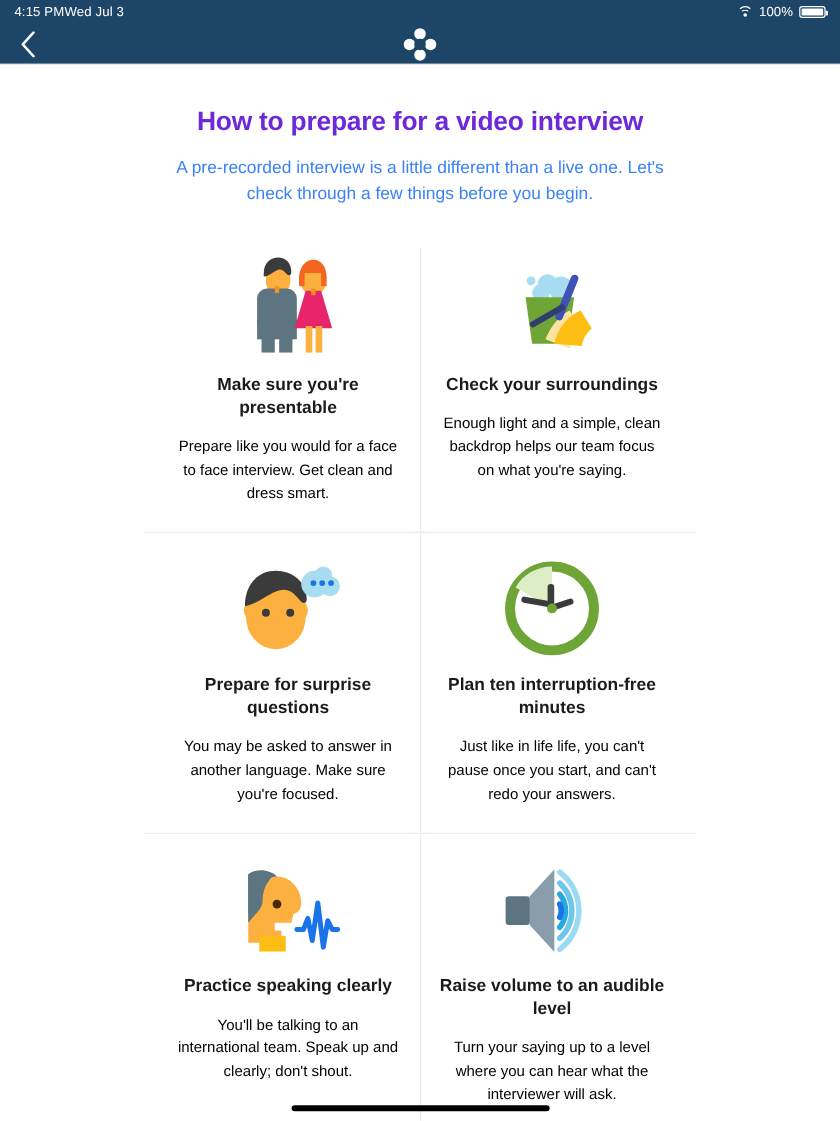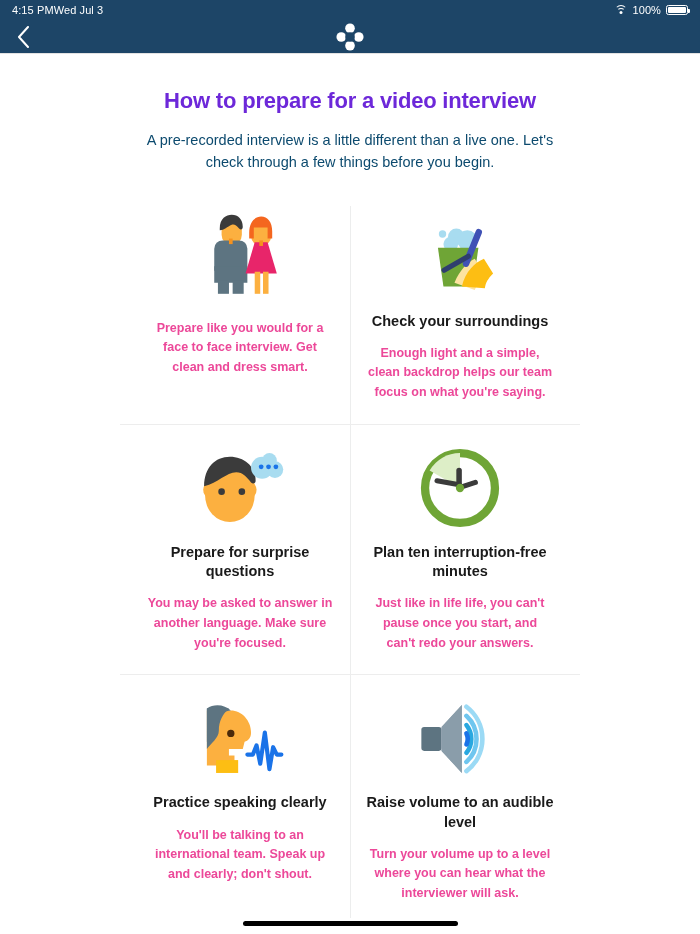--- a/index.html
+++ b/index.html
@@ -71,21 +71,21 @@
   .hairline { height: 1px; background: #e2e2e2; }
 
   
   .page-header { padding: 34px 30px 0; text-align: center; }
   .page-title {
     font-size: 22px; font-weight: bold; color: #6d28d9;
     letter-spacing: -.2px;
   }
   .page-sub {
     margin: 16px auto 0; max-width: 420px;
-    font-size: 14.5px; line-height: 1.5; color: #0c4a6e;
+    font-size: 14.5px; line-height: 1.5; color: #3b82f6;
   }
 
   
   .grid {
     margin: 24px 0 0;
     display: grid;
     grid-template-columns: 1fr 1fr;
     width: 440px;
     margin-left: auto; margin-right: auto;
     position: relative;
@@ -106,22 +106,22 @@
   }
   .card-icon {
     height: 98px;
     display: flex; align-items: center; justify-content: center;
   }
   .card-title {
     font-size: 14.5px; font-weight: bold; color: #1a1a1a;
     line-height: 1.32; margin: 6px auto 0; max-width: 190px;
   }
   .card-desc {
-    font-size: 12.5px; line-height: 1.58; color: #ec4899;
-    margin: 13px auto 0; max-width: 186px; font-weight: bold;
+    font-size: 12.5px; line-height: 1.58; color: #000000;
+    margin: 13px auto 0; max-width: 186px;
   }
 
   
   .home-bar-wrap {
     position: absolute; left: 0; right: 0; bottom: 8px;
     display: flex; justify-content: center;
   }
   .home-bar {
     width: 215px; height: 5px; background: #000; border-radius: 3px;
   }
@@ -184,20 +184,21 @@
         <rect x="38" y="30" width="4" height="6" fill="#f6921e"></rect>
 
         <path d="M62 22 a11 11 0 0 1 22 0 v5 a11 11 0 0 1 -22 0 z" fill="#fcb040"></path>
         <path d="M60 24 c0 -13 7 -18 13 -18 c7 0 12 6 12 16 v8 h-5 v-12 h-15 v12 h-5 z" fill="#f4661f"></path>
         <path d="M66 34 h14 l10 34 h-34 z" fill="#e8256a"></path>
         <rect x="66" y="66" width="6" height="24" fill="#fcb040"></rect>
         <rect x="75" y="66" width="6" height="24" fill="#fcb040"></rect>
         <rect x="71" y="32" width="4" height="6" fill="#f6921e"></rect>
       </svg>
     </div>
+    <div class="card-title">Make sure you're presentable</div>
     <div class="card-desc">Prepare like you would for a face to face interview. Get clean and dress smart.</div>
   </div>
 
   <div class="card row-top rowline">
     <div class="card-icon">
       <svg width="92" height="92" viewBox="0 0 100 100">
         <circle cx="31" cy="25" r="4" fill="#a8dcf0"></circle>
         <circle cx="46" cy="28" r="9" fill="#a8dcf0"></circle>
         <circle cx="58" cy="32" r="11" fill="#a8dcf0"></circle>
         <circle cx="40" cy="36" r="8" fill="#a8dcf0"></circle>
@@ -270,19 +271,19 @@
         <rect x="8" y="38" width="22" height="26" rx="3" fill="#5d7481"></rect>
         <path d="M30 38 L52 14 L52 88 L30 64 Z" fill="#8a9daa"></path>
         <path d="M52 14 L52 88 L30 64 L30 38 Z" fill="#8a9daa"></path>
         <path d="M57 26 a34 34 0 0 1 0 50" fill="none" stroke="#6fc6ef" stroke-width="5" stroke-linecap="round"></path>
         <path d="M57 36 a24 24 0 0 1 0 30" fill="none" stroke="#29a8e0" stroke-width="5" stroke-linecap="round"></path>
         <path d="M57 45 a14 14 0 0 1 0 12" fill="none" stroke="#1a73e8" stroke-width="5" stroke-linecap="round"></path>
         <path d="M57 16 a44 44 0 0 1 0 70" fill="none" stroke="#9bdaf5" stroke-width="5" stroke-linecap="round"></path>
       </svg>
     </div>
     <div class="card-title">Raise volume to an audible level</div>
-    <div class="card-desc">Turn your volume up to a level where you can hear what the interviewer will ask.</div>
+    <div class="card-desc">Turn your saying up to a level where you can hear what the interviewer will ask.</div>
   </div>
 </div>
 
 <div class="home-bar-wrap">
   <div class="home-bar"></div>
 </div>
 
 </body></html>

